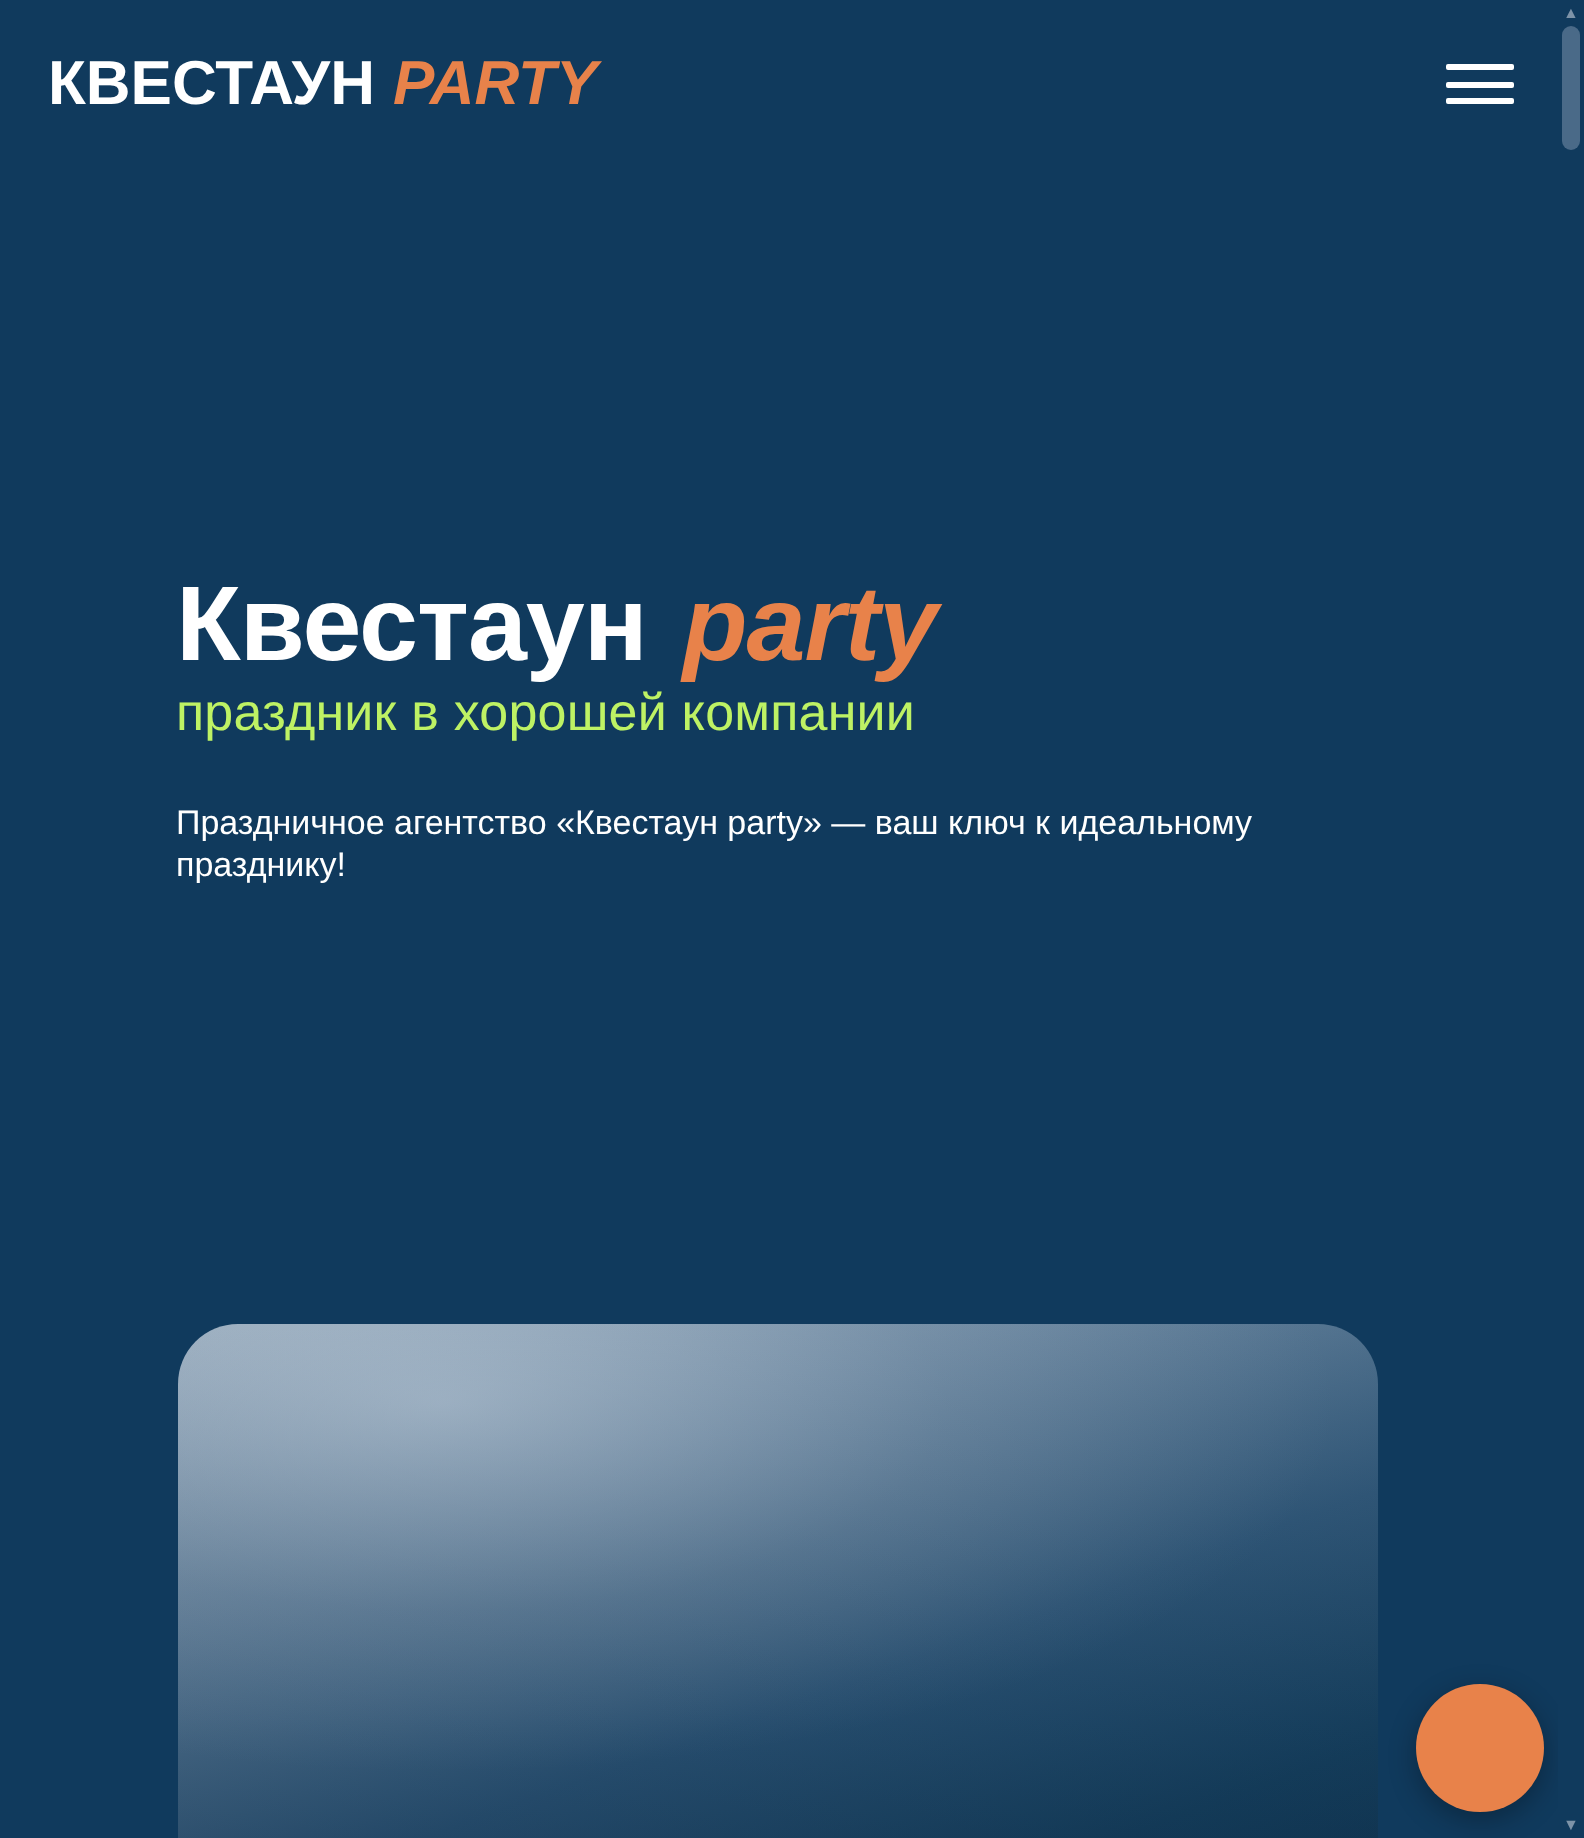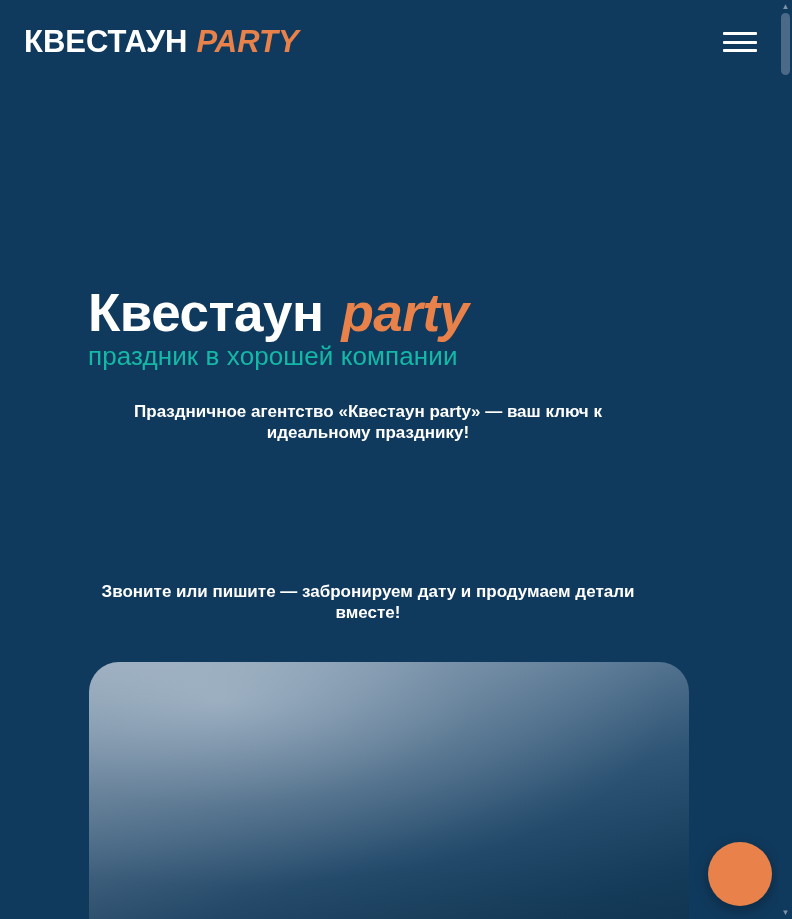--- a/index.html
+++ b/index.html
@@ -115,34 +115,33 @@
     line-height: 1;
     margin-left: 18px;
     letter-spacing: -0.5px;
   }
 
   .hero-subtitle {
     position: absolute;
     top: 341px;
     left: 88px;
     font-size: 26px;
-    color: #14b8a6;
+    color: #bef264;
     letter-spacing: 0.1px;
     white-space: nowrap;
   }
 
   .hero-para {
     position: absolute;
     left: 88px;
     width: 560px;
     color: #ffffff;
     font-size: 17px;
     line-height: 1.23;
-    font-weight: bold;
-    text-align: center;
+    font-weight: normal;
   }
   #para1 { top: 402px; }
   #para2 { top: 462px; }
   #para3 { top: 582px; }
 
   
   #hero-card {
     position: absolute;
     top: 662px;
     left: 89px;
@@ -218,21 +217,20 @@
     <div id="hero">
 
       <div class="hero-title">
         <span class="t1">Квестаун</span>
         <span class="t2">party</span>
       </div>
 
       <div class="hero-subtitle">праздник в хорошей компании</div>
 
       <p class="hero-para" id="para1">Праздничное агентство «Квестаун party» — ваш ключ к идеальному празднику!</p>
-      <p class="hero-para" id="para3">Звоните или пишите — забронируем дату и продумаем детали вместе!</p>
 
       <div id="hero-card"></div>
     </div>
 
     <div id="header">
       <div class="logo">
         <span class="logo-main">КВЕСТАУН</span>
         <span class="logo-accent">PARTY</span>
       </div>
       <div id="burger">

